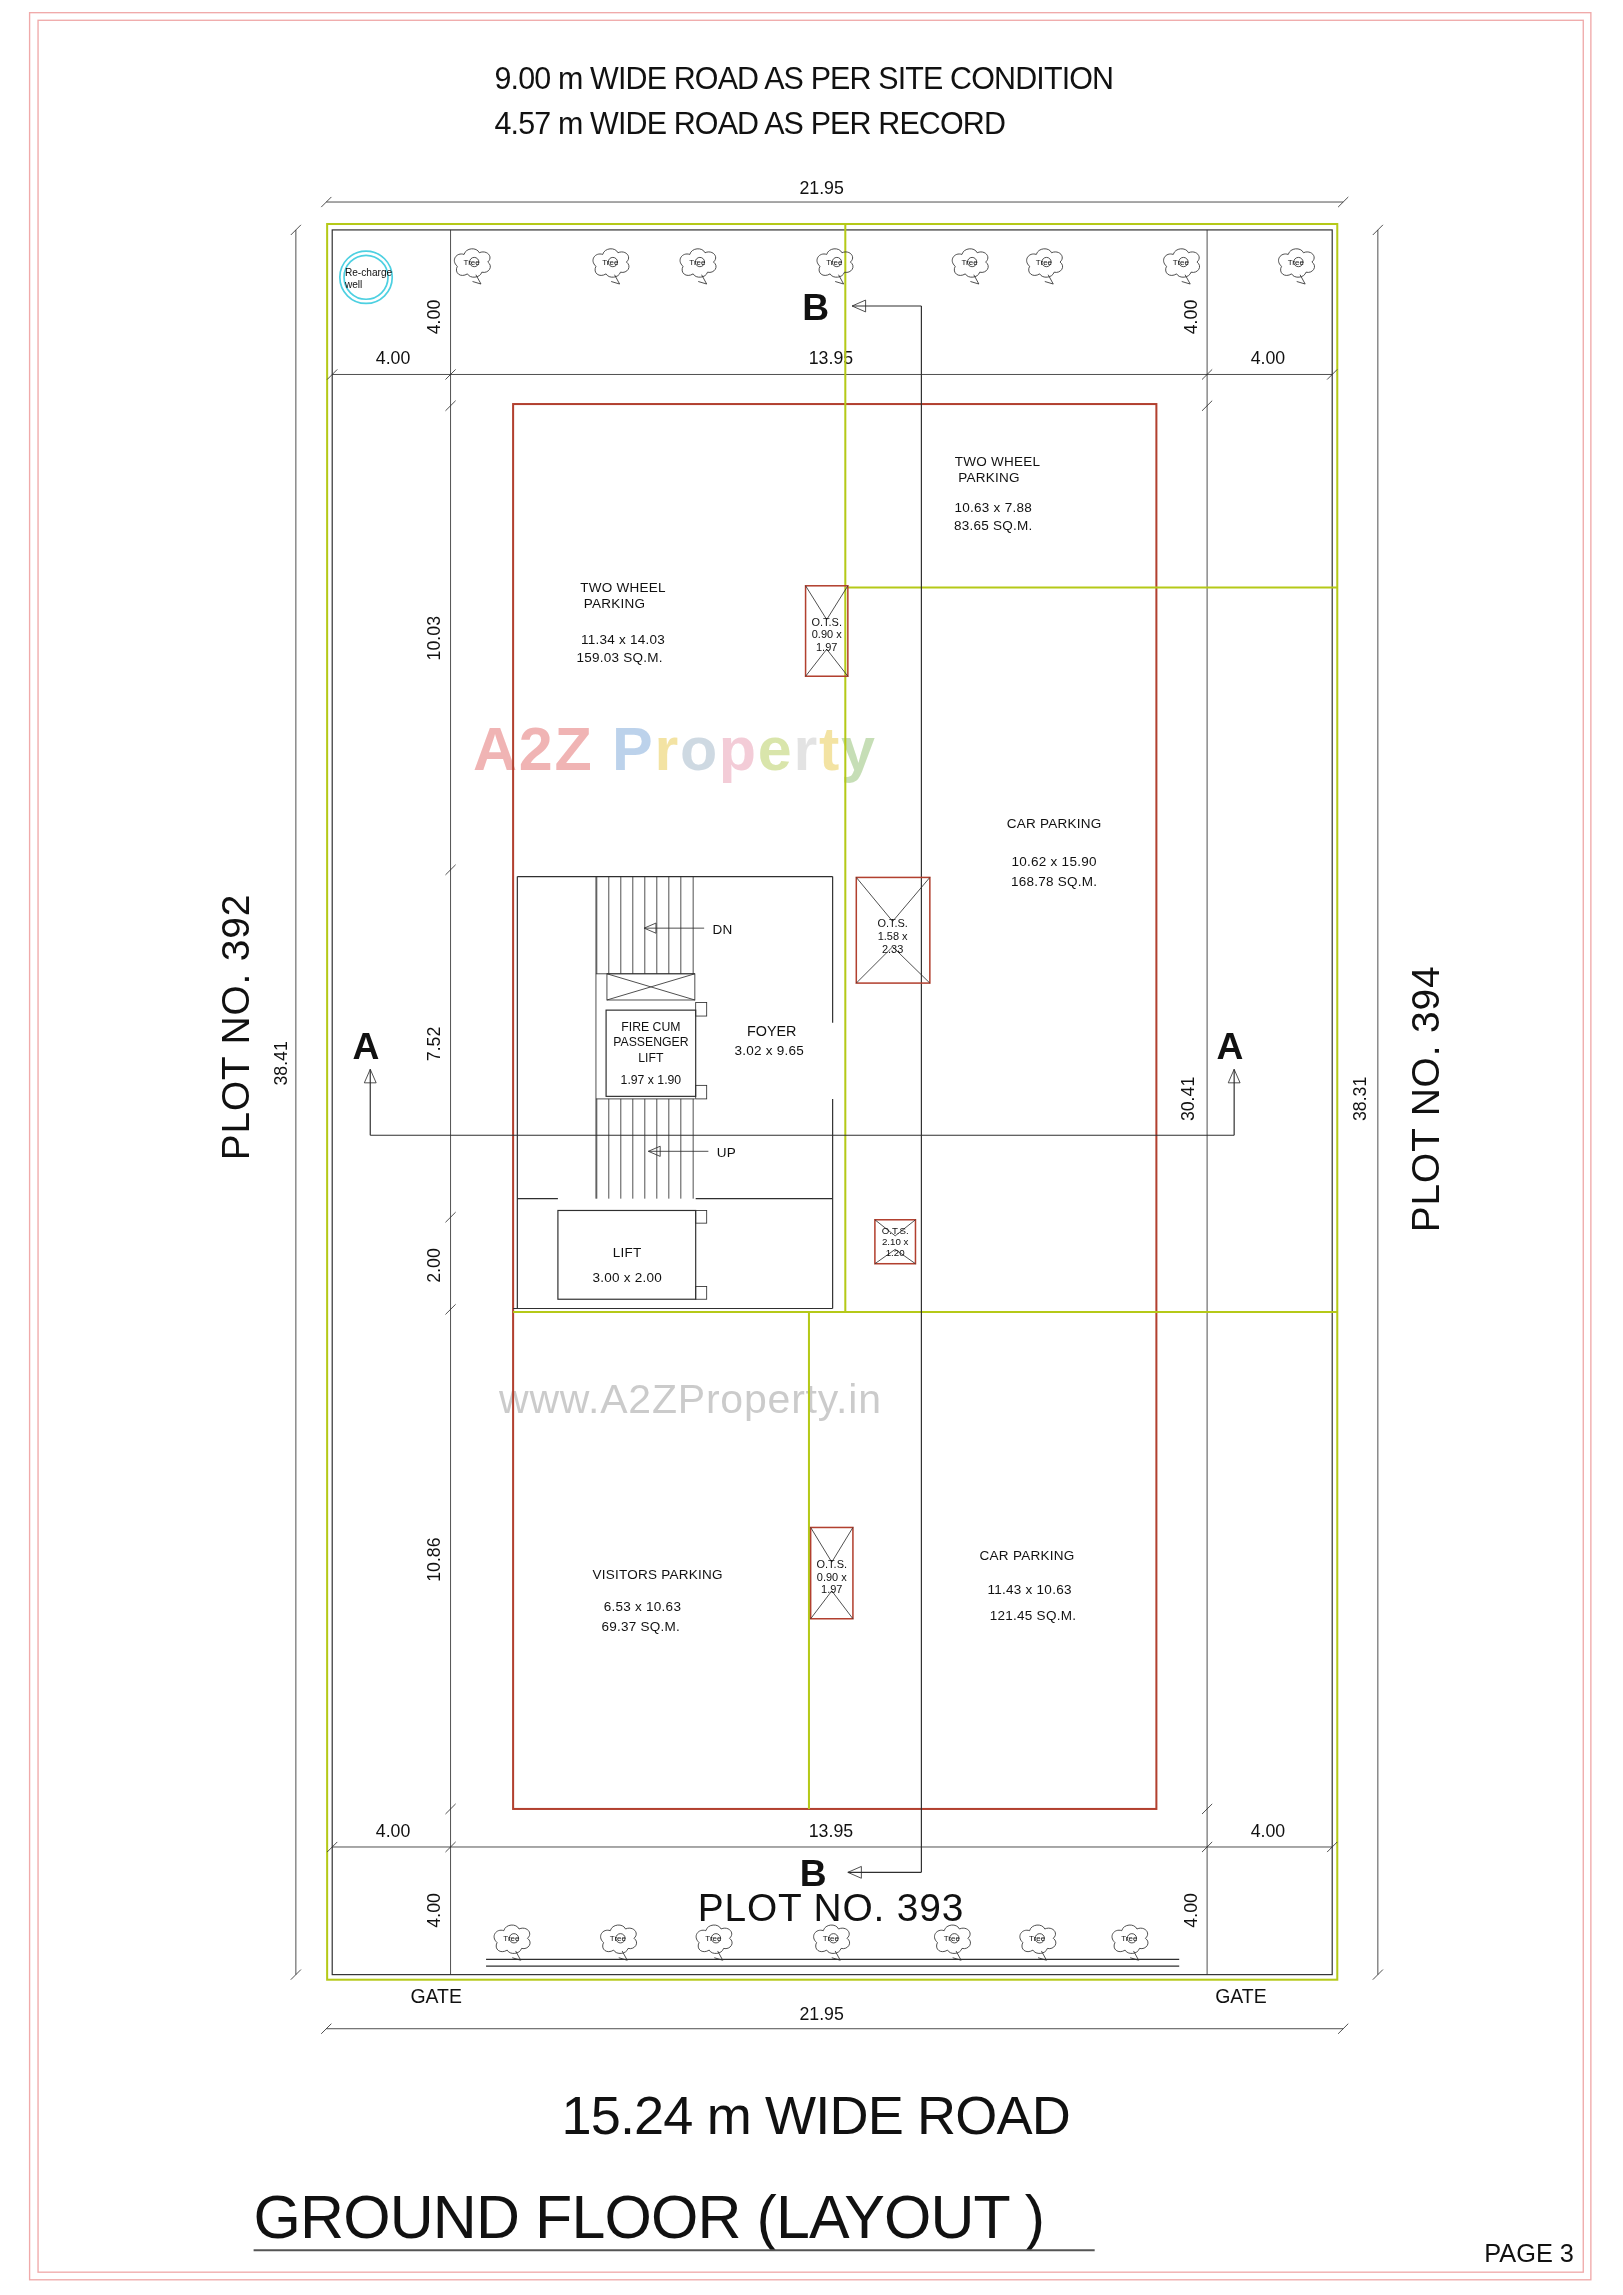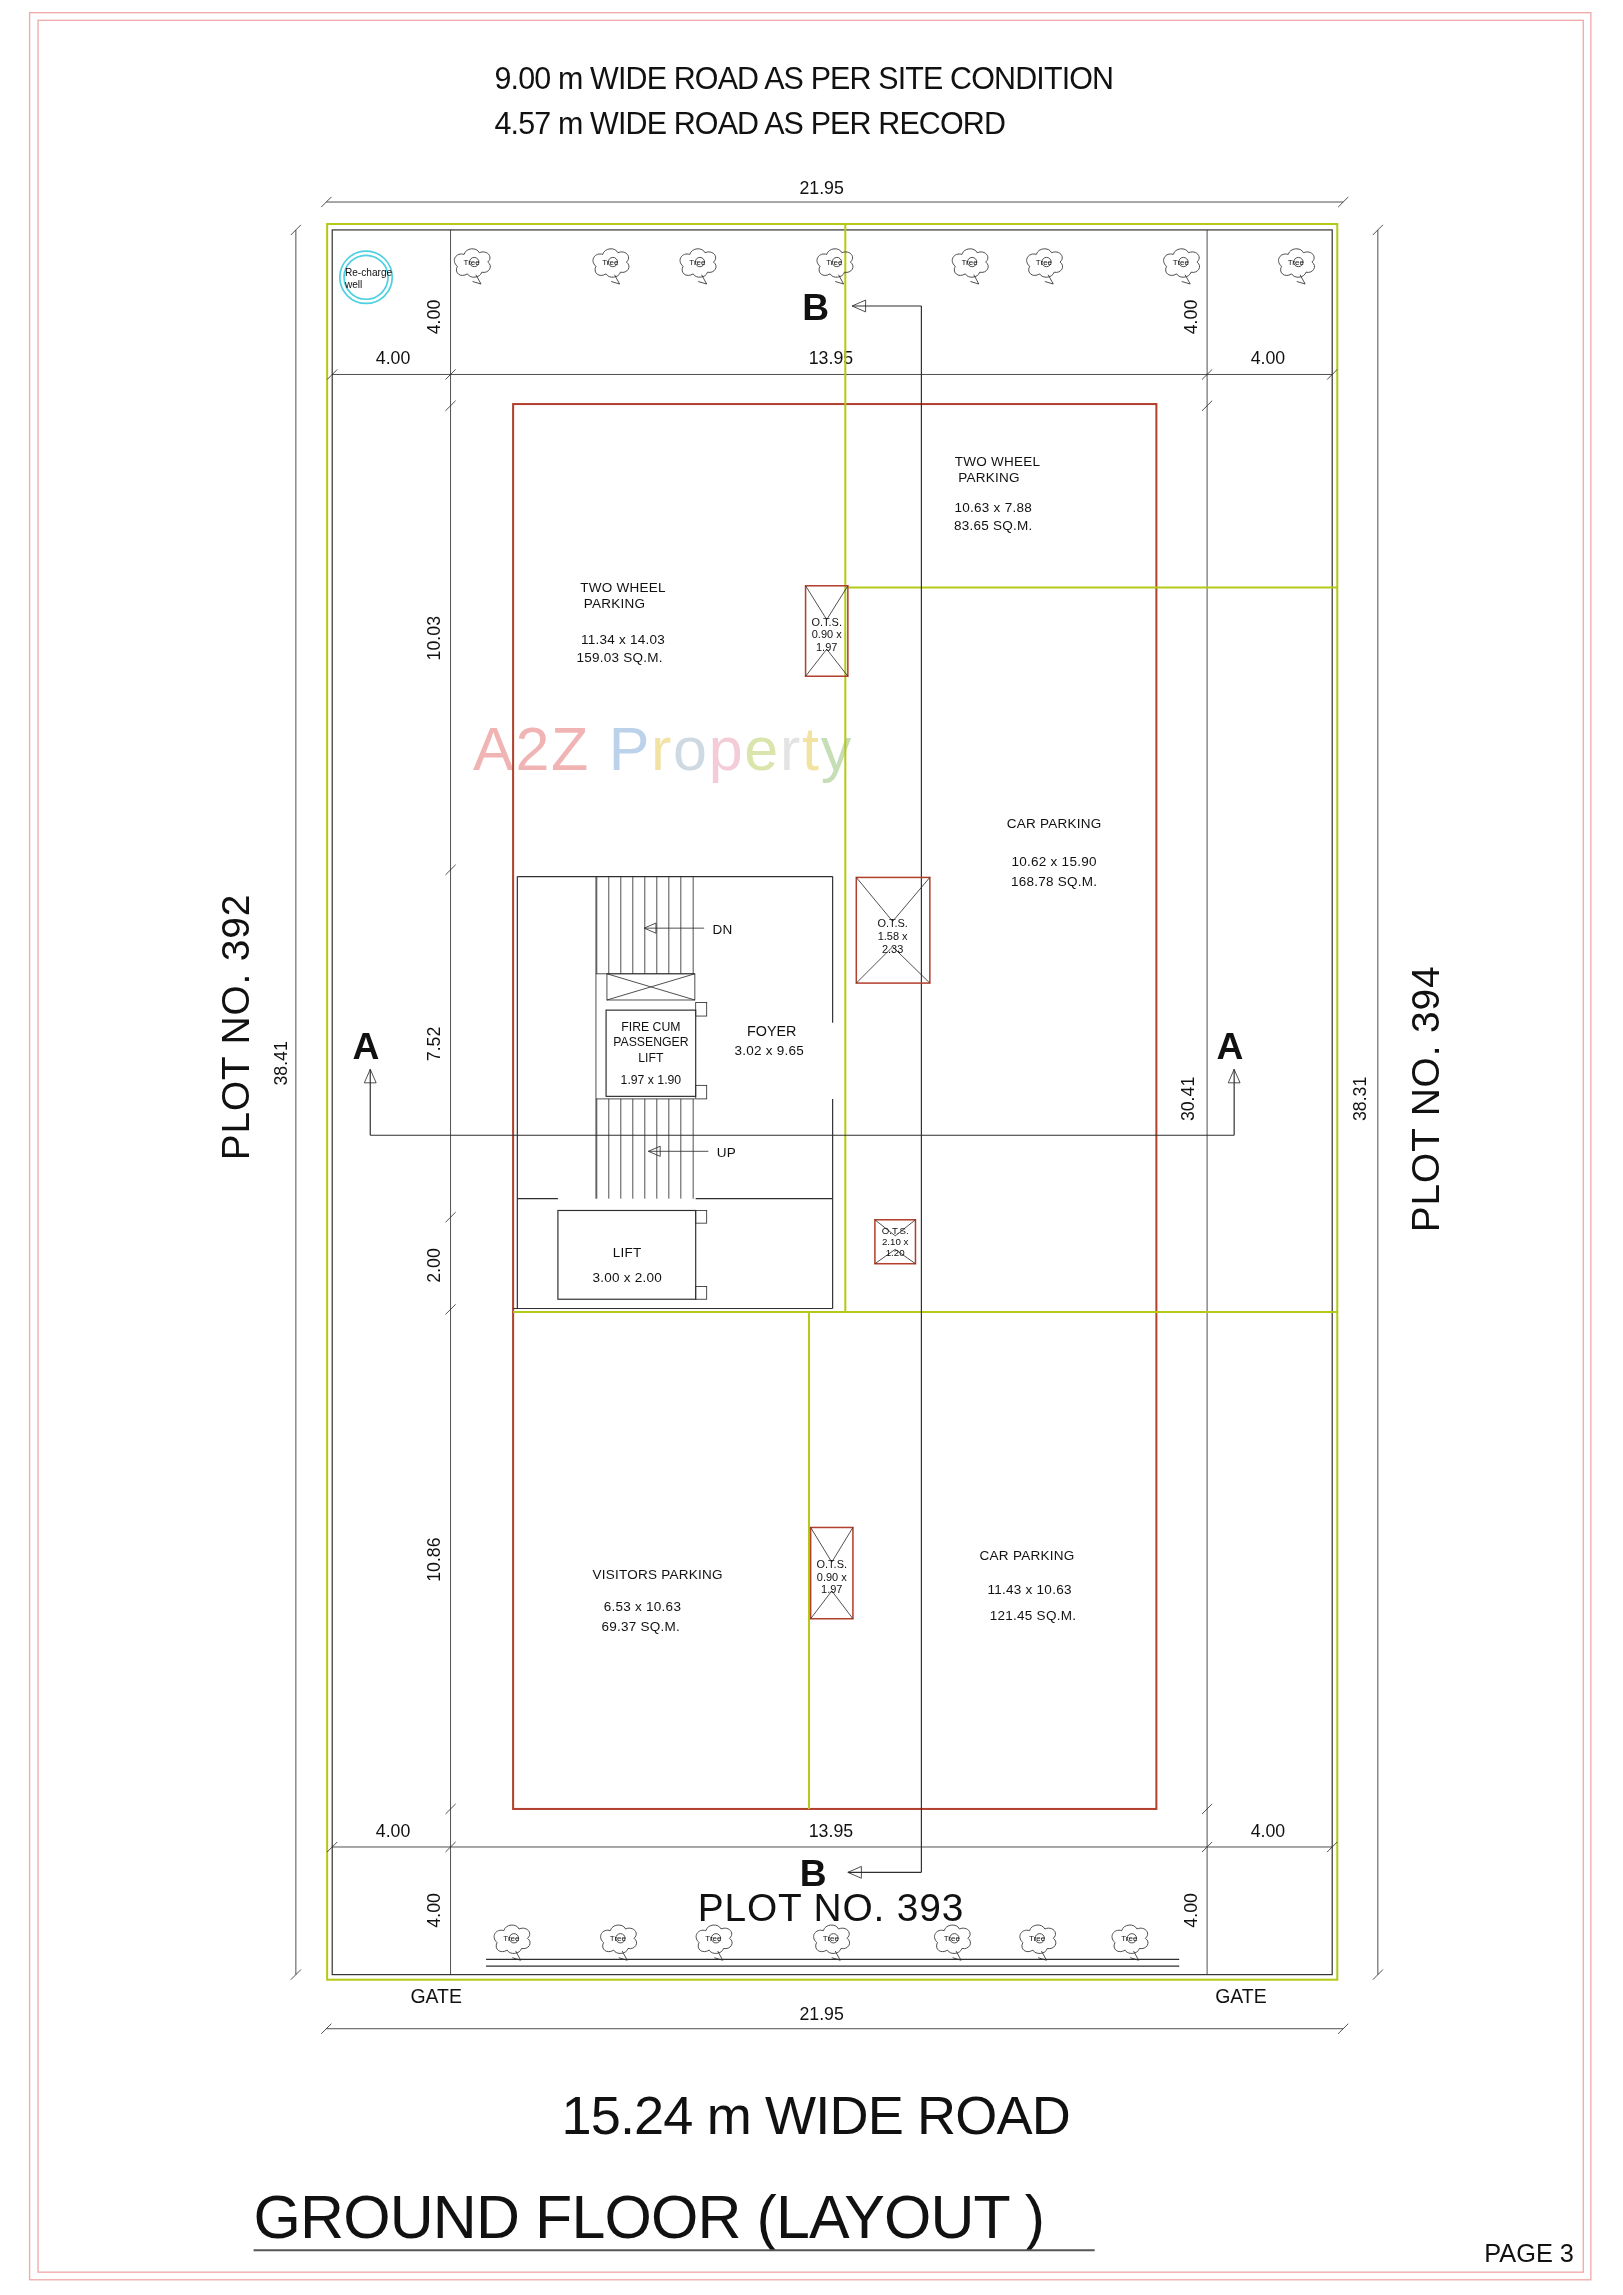--- a/index.html
+++ b/index.html
@@ -15,32 +15,33 @@
   .cyan{stroke:#4dd0e1;stroke-width:2;fill:none;}
   .pink{stroke:#f0aaaa;stroke-width:1.6;fill:none;}
   .dimtxt{font-size:21px;}
   .roomtxt{font-size:16px;letter-spacing:.3px;}
   .tiny{font-size:13px;}
   .vtiny{font-size:11.5px;}
   .plotbig{font-size:46px;letter-spacing:1px;}
   .marker{font-size:44px;font-weight:600;}
   .hdr{font-size:36px;letter-spacing:-1px;}
   .mid{text-anchor:middle;}
-  #wm-brand{position:absolute;left:473px;top:714px;width:507px;font-size:61px;font-weight:normal;
+  #wm-brand{position:absolute;left:473px;top:714px;width:507px;font-size:61px;font-weight:bold;
             letter-spacing:1.7px;opacity:.5;white-space:nowrap;}
   #wm-url{position:absolute;left:499px;top:1376px;width:524px;font-size:41px;color:rgba(140,140,140,.45);
           letter-spacing:0.8px;white-space:nowrap;}
 </style>
 </head>
 <body>
 
 <div id="page">
 
   <div id="wm-brand"><span style="color: rgb(227, 108, 108);">A</span><span style="color: rgb(227, 108, 108);">2</span><span style="color: rgb(227, 108, 108);">Z</span><span style="color: rgb(255, 255, 255);"> </span><span style="color: rgb(123, 167, 217);">P</span><span style="color: rgb(232, 200, 74);">r</span><span style="color: rgb(159, 180, 199);">o</span><span style="color: rgb(232, 154, 176);">p</span><span style="color: rgb(181, 204, 90);">e</span><span style="color: rgb(201, 201, 201);">r</span><span style="color: rgb(232, 200, 74);">t</span><span style="color: rgb(143, 191, 111);">y</span></div>
 
+  <div id="wm-url">www.A2ZProperty.in</div>
 
   <svg width="1623" height="2295" viewBox="0 0 1920 2715">
 
     <defs>
       <g id="tree-shape">
         <path d="M -17 3 C -25 -4 -18 -14 -9 -11 C -7 -19 6 -20 9 -13 C 18 -17 26 -8 19 -2 C 26 3 20 12 12 10 C 10 17 -2 18 -5 12 C -13 17 -21 11 -17 3 Z M 5 13 L 11 24 L 1 21" class="thin"></path>
         <circle cx="3" cy="-2" r="5.5" class="thin"></circle>
       </g>
     </defs>
 

